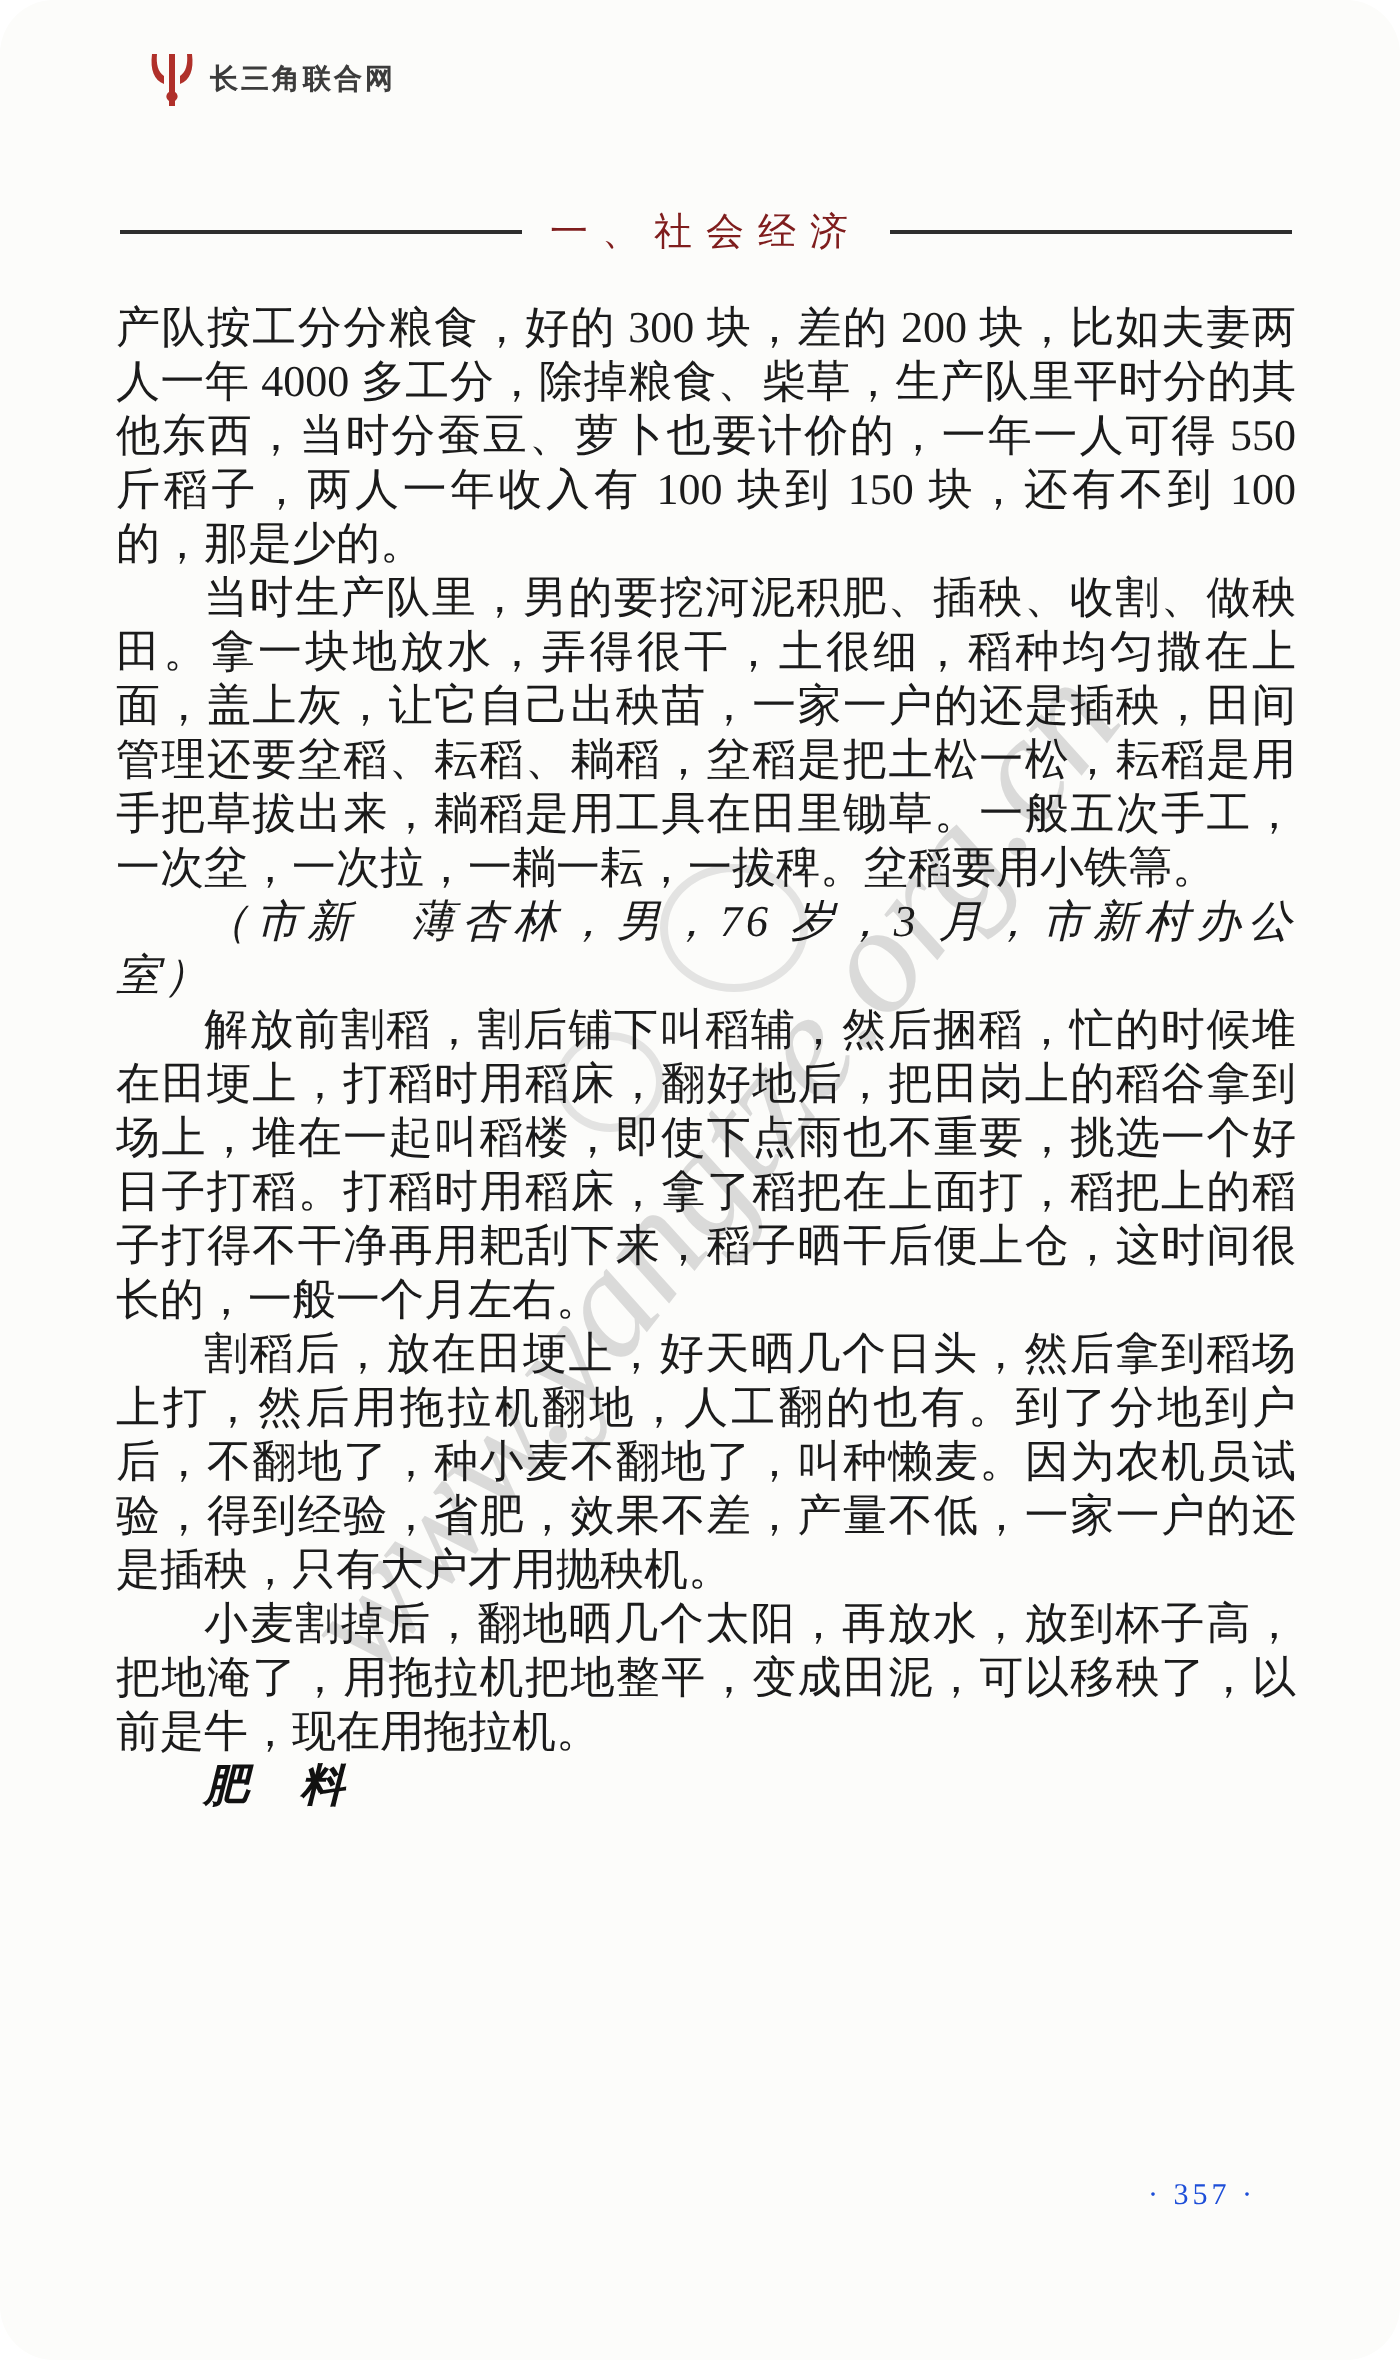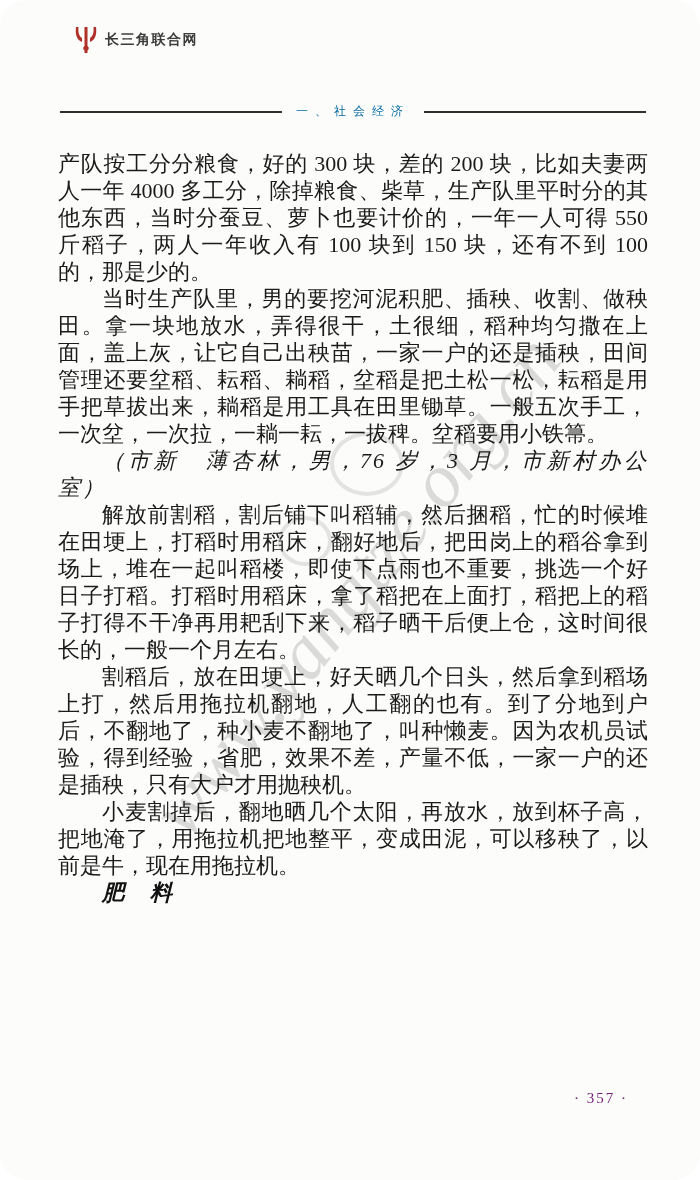--- a/index.html
+++ b/index.html
@@ -22,22 +22,22 @@
     font-family:"Liberation Sans","DejaVu Sans",sans-serif;
     font-size:14px;font-weight:bold;color:#3c3c3c;letter-spacing:1.5px;
   }
   
   .running-head{
     position:absolute;left:60px;top:103px;width:586px;
     display:flex;align-items:center;
   }
   .head-rule{flex:1;height:2px;background:#2e2e2e;}
   .head-title{
-    margin:0 14px;font-size:12px;letter-spacing:7px;
-    color:#0369a1;white-space:nowrap;
+    margin:0 14px;font-size:19px;letter-spacing:7px;
+    color:#7f1d1d;white-space:nowrap;
   }
   
   .watermark-text{
     position:absolute;left:-95px;top:535px;width:900px;height:100px;
     line-height:100px;text-align:center;
     transform:rotate(-52deg);
     font-style:italic;font-size:76px;
     font-family:"Liberation Serif","DejaVu Serif",serif;
     color:rgba(178,178,178,0.45);
     white-space:nowrap;pointer-events:none;z-index:1;
@@ -59,21 +59,21 @@
     text-indent:2em;font-style:italic;font-size:20px;letter-spacing:2px;
   }
   .section-heading{
     margin:0;margin-top:26px;padding-left:2em;
     font-size:22px;font-weight:bold;letter-spacing:2px;
     line-height:40px;color:#111;font-style:italic;
   }
   
   .page-number{
     position:absolute;right:72px;top:1090px;
-    font-size:15px;letter-spacing:2px;color:#701a75;z-index:2;
+    font-size:15px;letter-spacing:2px;color:#1d4ed8;z-index:2;
   }
 </style>
 </head>
 <body>
 
 <div class="page">
 
   <div class="logo">
     <svg class="logo-icon" viewBox="0 0 24 28" xmlns="http://www.w3.org/2000/svg">
       <path d="M2 1 C1 9 3 14 8 16 L8 12 C5 10 4 6 4.5 1 Z" fill="#b0302a"></path>

